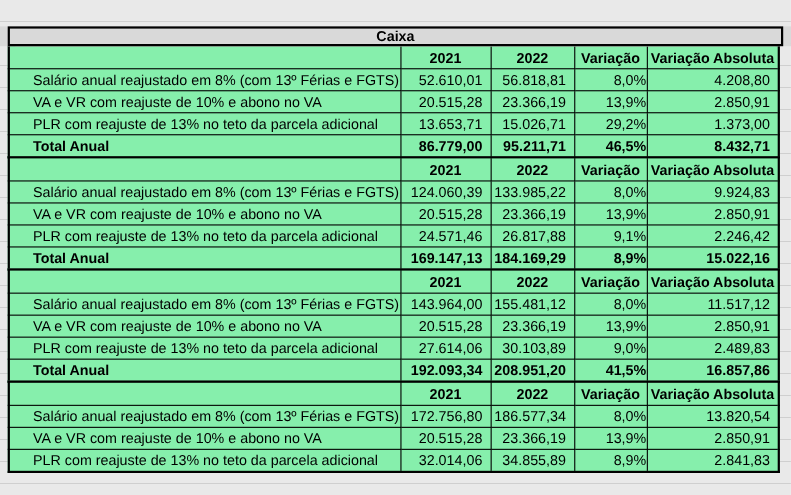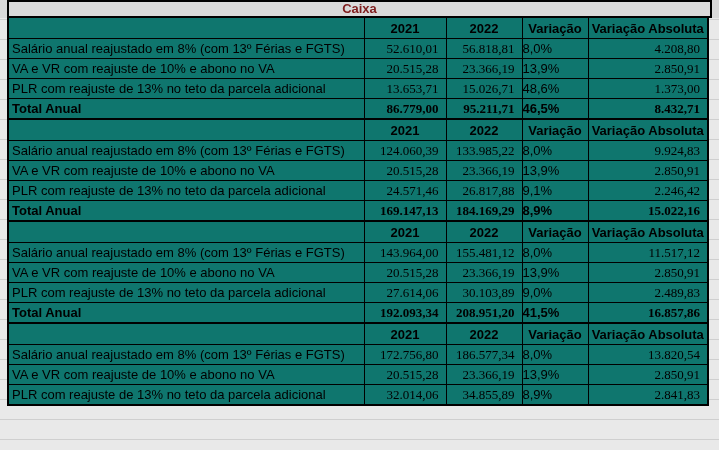--- a/index.html
+++ b/index.html
@@ -15,45 +15,45 @@
     background:repeating-linear-gradient(to bottom,var(--sheet-bg) 0 19px,var(--grid-line) 19px 20px);
   }
   #sections{position:absolute;left:7px;top:0;width:705px;}
   .section{margin-top:-2px;}
   .section:first-child{margin-top:0;}
   .section-title{
     height:14px;line-height:14px;
     background:var(--fill);
     border:2px solid var(--border);
     box-shadow:-7px 0 0 var(--fill),7px 0 0 var(--fill);
-    text-align:center;font-weight:bold;font-size:13px;color:#7f1d1d;
+    text-align:center;font-weight:bold;font-size:13px;color:#000000;
     overflow:hidden;white-space:nowrap;
-    position:relative;z-index:2;
+    position:relative;z-index:2;margin-top:24px;
   }
   table.grid{
     border-collapse:collapse;table-layout:fixed;width:588px;
     margin-top:-2px;border:2px solid var(--border);
-    background:#0f766e;position:relative;z-index:1;
+    background:#86efac;position:relative;z-index:1;
   }
   col.c-label{width:356px;}
   col.c-y1{width:82px;}
   col.c-y2{width:76px;}
   col.c-var{width:66px;}
   col.c-abs{width:120px;}
   .grid th,.grid td{
     border:1px solid var(--border);
     font-size:13px;color:#000;
     white-space:nowrap;overflow:hidden;
     padding:0;
   }
   .grid th{height:20px;font-weight:bold;text-align:center;}
   .grid td{height:19px;font-weight:normal;}
-  td.label{text-align:left;padding-left:3px;}
-  td.num{text-align:right;padding-right:7px;font-family:Liberation Serif, serif;}
-  td.pct{text-align:left;}
+  td.label{text-align:left;padding-left:21px;}
+  td.num{text-align:right;padding-right:7px;}
+  td.pct{text-align:right;}
   tr.total td{font-weight:bold;}
 </style>
 </head>
 <body>
 
 <div id="sections">
   <section class="section">
     <div class="section-title">Caixa</div>
     <table class="grid">
       <colgroup>
@@ -86,21 +86,21 @@
     <td class="num">20.515,28</td>
     <td class="num">23.366,19</td>
     <td class="pct">13,9%</td>
     <td class="num">2.850,91</td>
   </tr>
 
   <tr>
     <td class="label">PLR com reajuste de 13% no teto da parcela adicional</td>
     <td class="num">13.653,71</td>
     <td class="num">15.026,71</td>
-    <td class="pct">48,6%</td>
+    <td class="pct">29,2%</td>
     <td class="num">1.373,00</td>
   </tr>
 
   <tr class="total">
     <td class="label">Total Anual</td>
     <td class="num">86.779,00</td>
     <td class="num">95.211,71</td>
     <td class="pct">46,5%</td>
     <td class="num">8.432,71</td>
   </tr>

